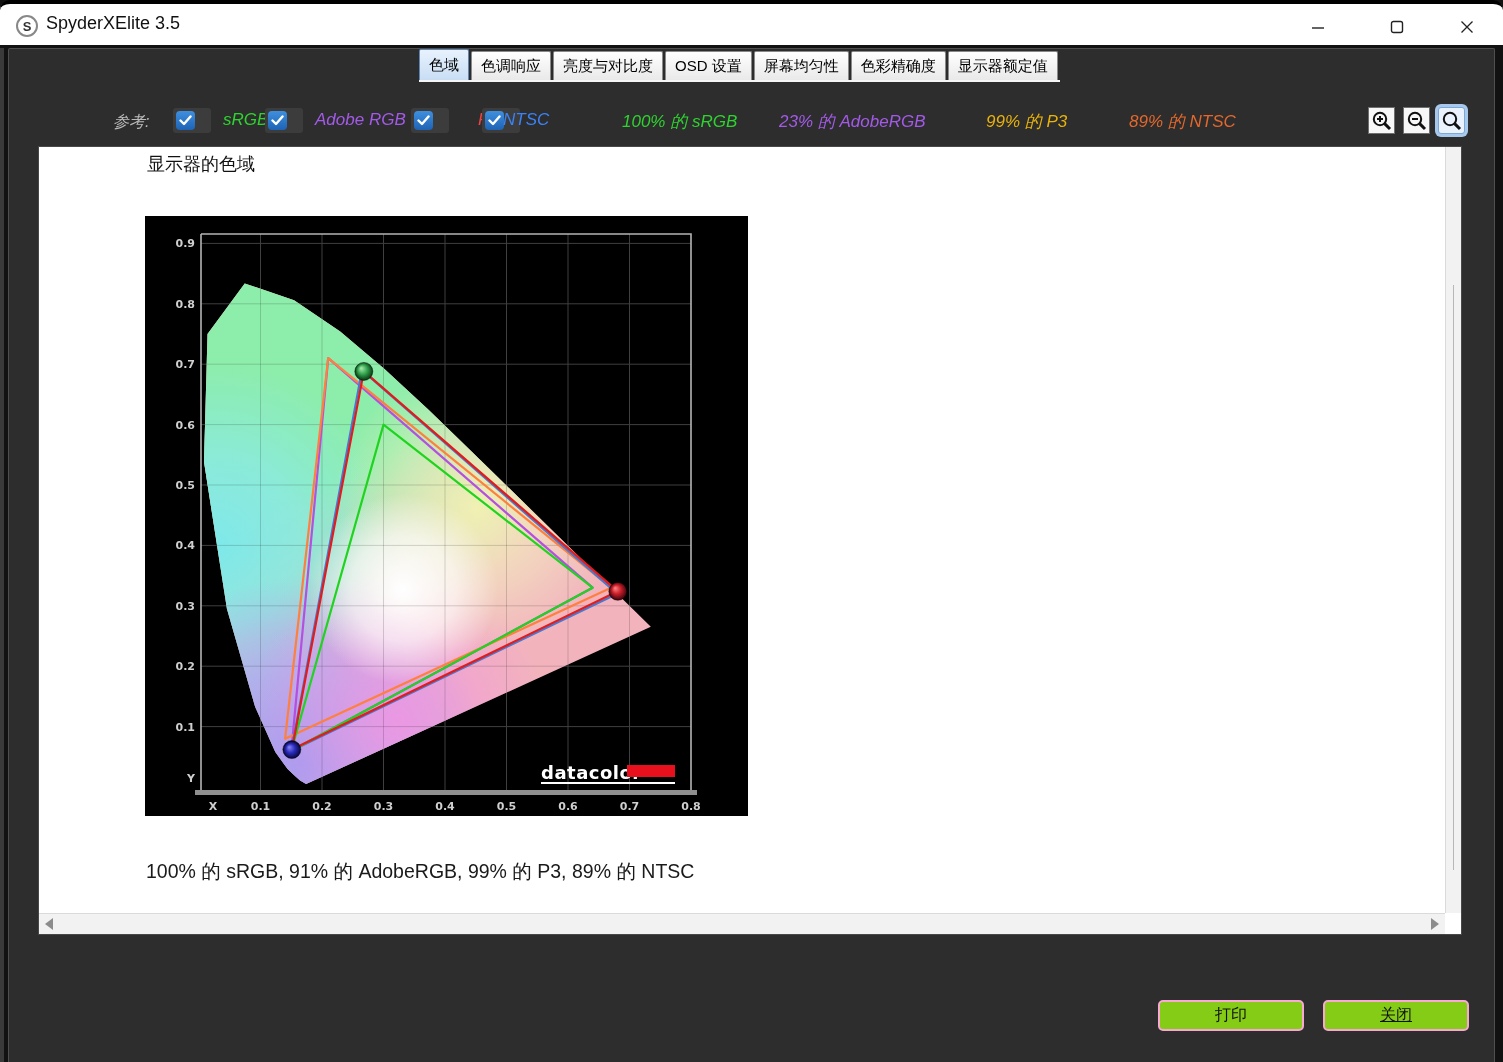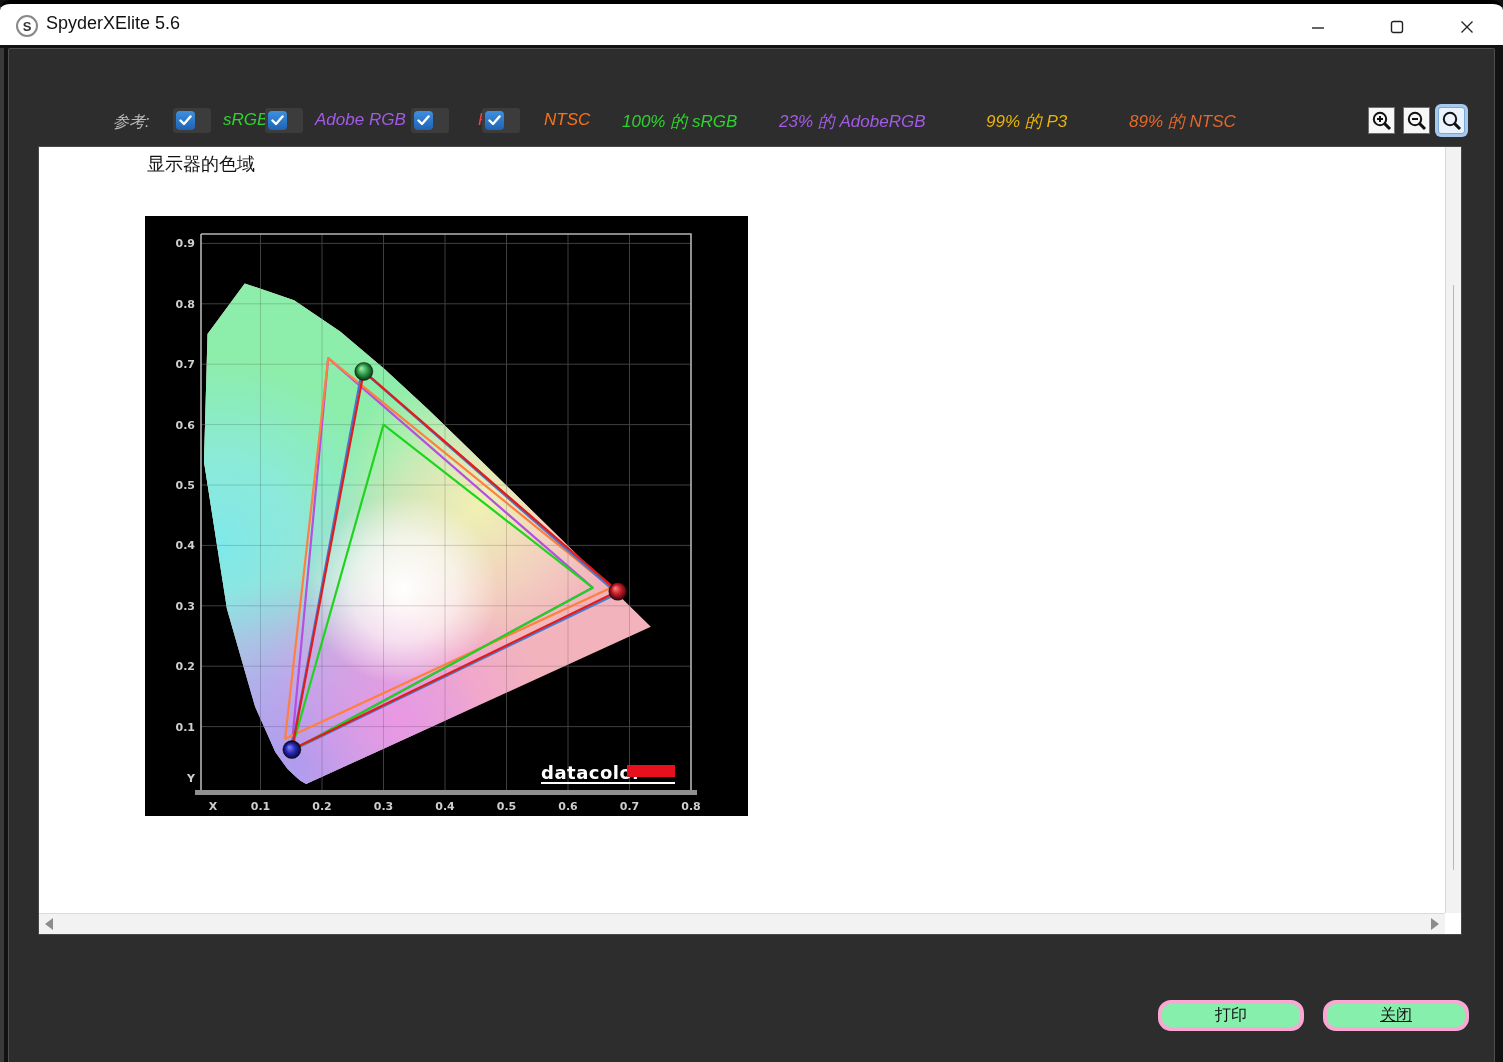--- a/index.html
+++ b/index.html
@@ -69,33 +69,33 @@
   .scroll-arrow-btn { position:absolute; top:0; width:20px; height:20px; display:flex;
                   align-items:center; justify-content:center; cursor:default; }
   #hscroll-left { left:0; } #hscroll-right { right:0; }
   .tri-left { width:0; height:0; border-style:solid; border-width:6px 8px 6px 0;
               border-color:transparent #8c8c8c transparent transparent; }
   .tri-right { width:0; height:0; border-style:solid; border-width:6px 0 6px 8px;
                border-color:transparent transparent transparent #8c8c8c; }
   #scroll-corner { right:0; bottom:0; width:16px; height:21px; background:#ffffff; }
 
   
-  .footbtn { position:absolute; top:951px; width:146px; height:31px; background:#86efac;
-             border:4px solid #f9a8d4; border-radius:13px; font-size:16px; color:#111;
+  .footbtn { position:absolute; top:951px; width:146px; height:31px; background:#84cc16;
+             border:2px solid #f9a8d4; border-radius:5px; font-size:16px; color:#111;
              display:flex; align-items:center; justify-content:center; cursor:default; }
   #btn-print { left:1149px; } #btn-closedlg { left:1314px;text-decoration:underline; }
 </style>
 </head>
 <body>
 
 <div id="stage">
 
   <div id="titlebar" class="abs">
     <div id="app-logo" class="abs">S</div>
-    <div id="window-title" class="abs">SpyderXElite 5.6</div>
+    <div id="window-title" class="abs">SpyderXElite 3.5</div>
     <div id="btn-min" class="winbtn abs">
       <svg width="14" height="14" viewBox="0 0 14 14">
         <line x1="1" y1="8" x2="13" y2="8" stroke="#222" stroke-width="1.4"></line>
         </svg>
     </div>
     <div id="btn-max" class="winbtn abs">
       <svg width="14" height="14" viewBox="0 0 14 14">
         <rect x="1.5" y="1.5" width="11" height="11" rx="2" fill="none" stroke="#222" stroke-width="1.4"></rect>
         </svg>
     </div>
@@ -103,20 +103,29 @@
       <svg width="14" height="14" viewBox="0 0 14 14">
         <path d="M1.5 1.5 L12.5 12.5 M12.5 1.5 L1.5 12.5" stroke="#222" stroke-width="1.3"></path>
         </svg>
     </div>
   </div>
 
   <div id="edge-strip" class="abs"></div>
 
   <div id="dialog" class="abs">
 
+    <div id="tabstrip" class="abs">
+        <div class="tab selected">色域</div>
+        <div class="tab">色调响应</div>
+        <div class="tab">亮度与对比度</div>
+        <div class="tab">OSD 设置</div>
+        <div class="tab">屏幕均匀性</div>
+        <div class="tab">色彩精确度</div>
+        <div class="tab">显示器额定值</div>
+      </div>
 
     <div id="ref-row" class="abs">
       <div id="ref-label" class="abs">参考:</div>
       <div id="ref-options">
           <div class="cb-chip" style="left:164px">
             <div class="checkbox">
               <svg width="13" height="11" viewBox="0 0 13 11">
                 <path d="M1.5 5.5 L5 9 L11.5 1.5" fill="none" stroke="#fff" stroke-width="2.4" stroke-linecap="round" stroke-linejoin="round"></path>
               </svg>
             </div>
@@ -138,21 +147,21 @@
             </div>
           </div>
           <span class="cb-label" style="left:463px;color:#ef4444">P3</span>
           <div class="cb-chip" style="left:473px">
             <div class="checkbox">
               <svg width="13" height="11" viewBox="0 0 13 11">
                 <path d="M1.5 5.5 L5 9 L11.5 1.5" fill="none" stroke="#fff" stroke-width="2.4" stroke-linecap="round" stroke-linejoin="round"></path>
               </svg>
             </div>
           </div>
-          <span class="cb-label" style="left:529px;color:#f97316">NTSC</span>
+          <span class="cb-label" style="left:488px;color:#3b82f6">NTSC</span>
         </div>
       <div id="results-row">
           <span class="result" style="left:613px;color:#2fd32f">100% 的 sRGB</span>
           <span class="result" style="left:770px;color:#a45ae8">23% 的 AdobeRGB</span>
           <span class="result" style="left:977px;color:#eab308">99% 的 P3</span>
           <span class="result" style="left:1120px;color:#e4682b">89% 的 NTSC</span>
         </div>
     </div>
 
     <div id="zoom-controls">
@@ -310,20 +319,21 @@
             <circle cx="472.81500000000005" cy="375.304" r="9" fill="url(#dotR)" stroke="rgba(0,0,0,0.45)" stroke-width="1"></circle>
             <circle cx="146.865" cy="533.552" r="9" fill="url(#dotB)" stroke="rgba(0,0,0,0.45)" stroke-width="1"></circle>
             <g>
               <text x="396" y="563" fill="#ffffff" font-size="18" font-weight="bold" font-family="&quot;DejaVu Sans&quot;, sans-serif" letter-spacing="0.5">datacolor</text>
               <rect x="482" y="549" width="48" height="12" fill="#e8101c"></rect>
               <rect x="396" y="566" width="134" height="2" fill="#ffffff"></rect>
             </g>
           </svg>
       </div>
 
+      <div id="summary" class="abs">100% 的 sRGB, 91% 的 AdobeRGB, 99% 的 P3, 89% 的 NTSC</div>
 
       <div id="vscroll" class="abs">
         <div id="vscroll-line" class="abs"></div>
       </div>
       <div id="hscroll" class="abs">
         <div id="hscroll-left" class="scroll-arrow-btn">
           <div class="tri-left"></div>
         </div>
         <div id="hscroll-right" class="scroll-arrow-btn">
           <div class="tri-right"></div>

